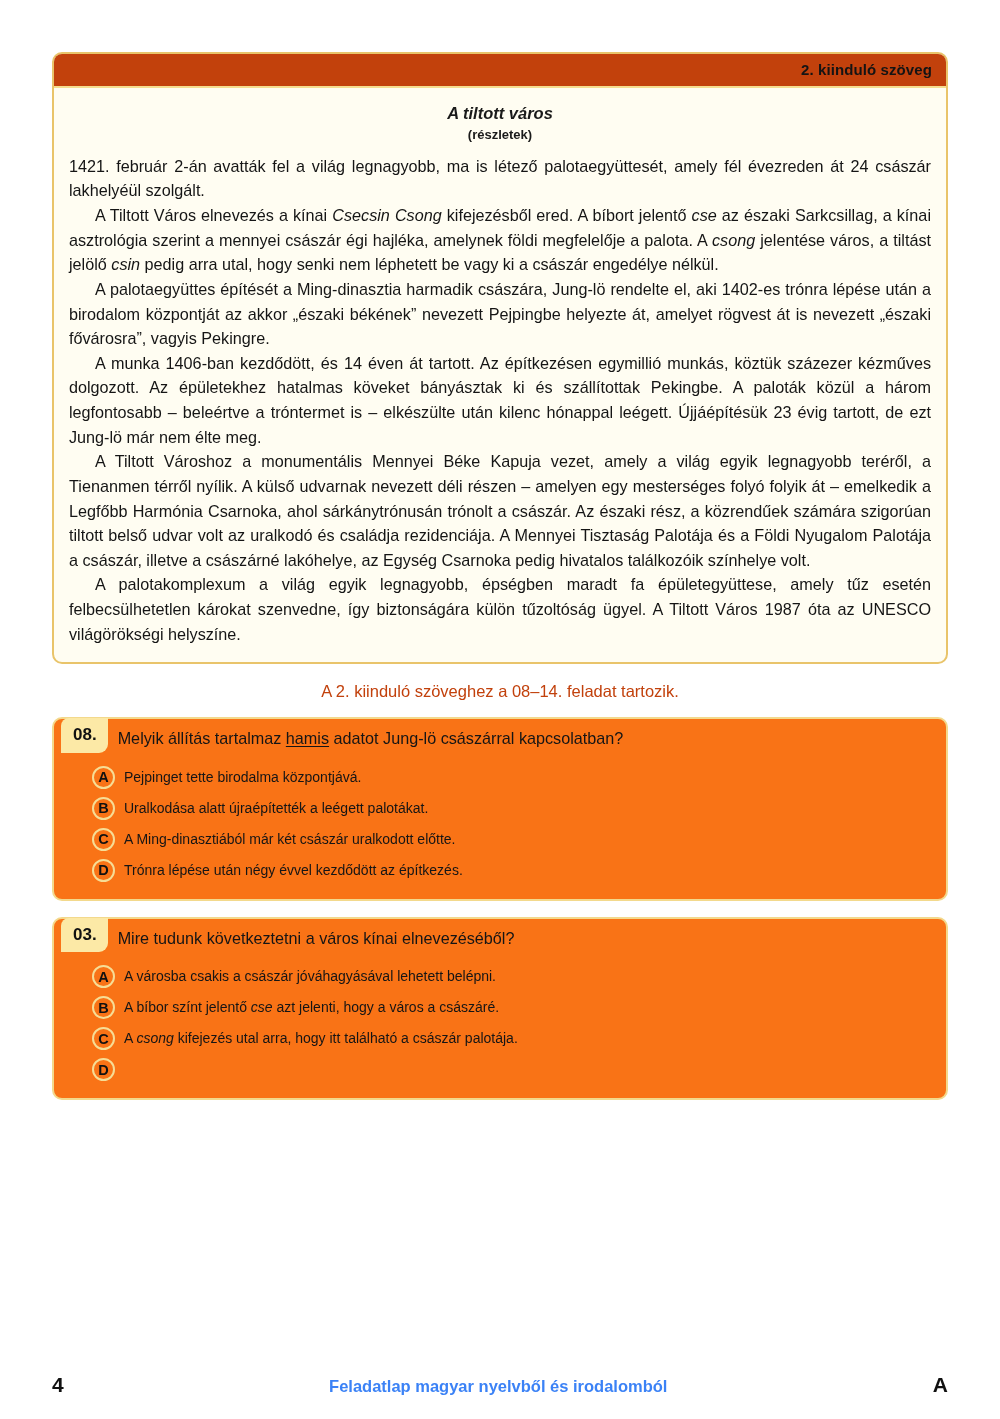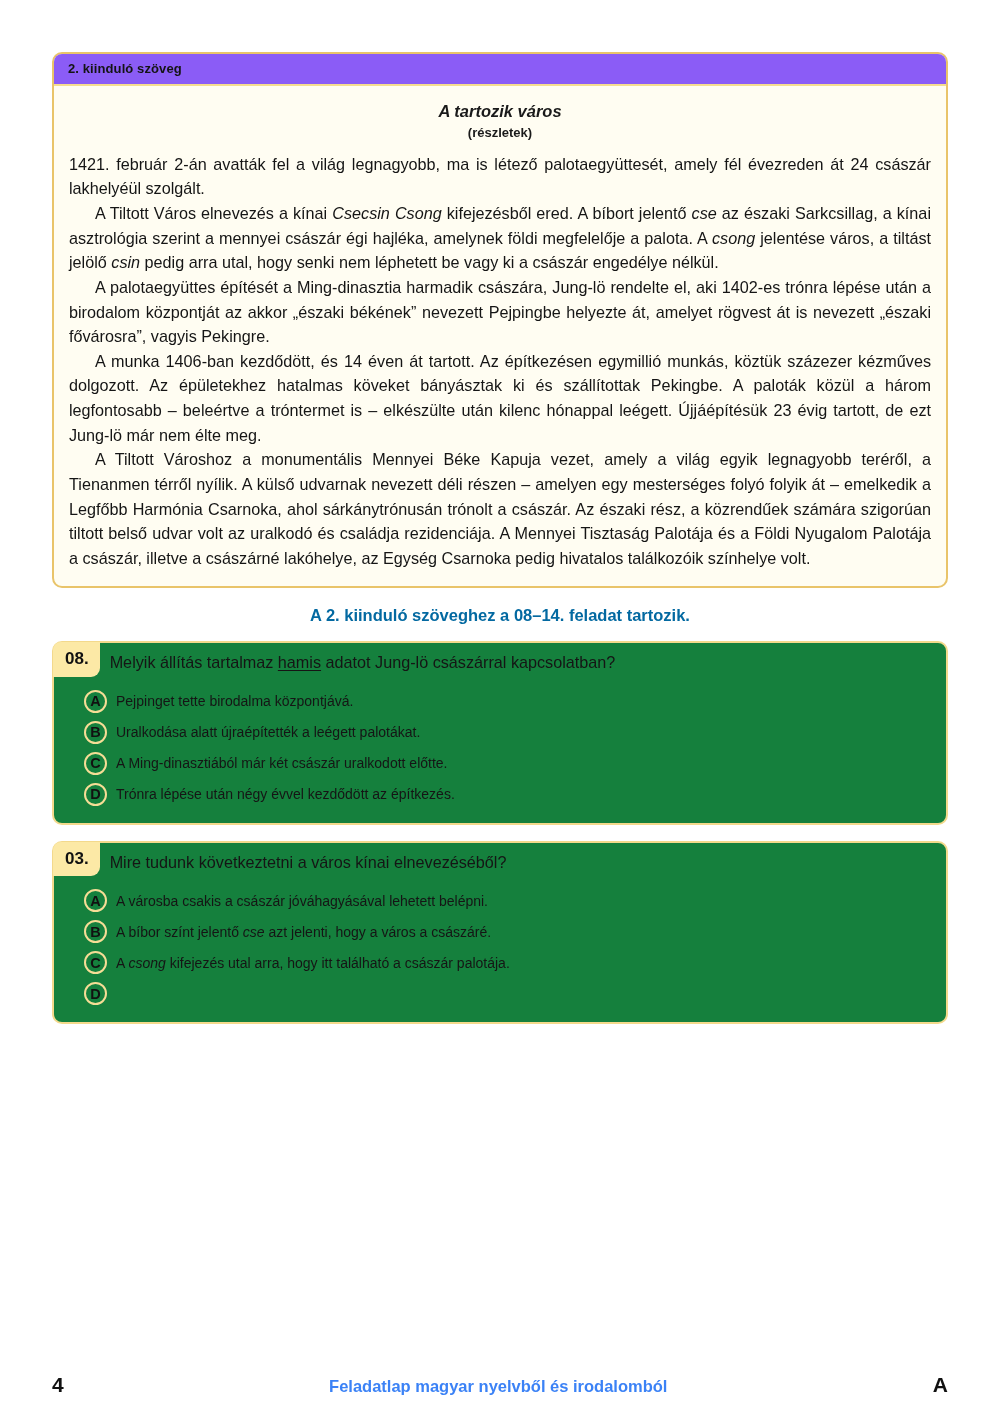--- a/index.html
+++ b/index.html
@@ -26,27 +26,28 @@
 
   
   .source-box {
     border: 2px solid #e9c46a;
     border-radius: 10px;
     background: #fffdf2;
     overflow: hidden;
     box-sizing: border-box;
   }
   .source-header {
-    background: #8b5cf6;
+    background: #c2410c;
     border-bottom: 2px solid #f5dd8f;
     padding: 7px 14px 8px 14px;
     font-weight: bold;
-    font-size: 13px;
+    font-size: 15px;
     letter-spacing: .1px;
     color: #141414;
+    text-align: right;
   }
   .source-body {
     padding: 14px 15px 16px 15px;
   }
   .source-title {
     text-align: center;
     font-weight: bold;
     font-style: italic;
     font-size: 16.5px;
     line-height: 1.45;
@@ -65,34 +66,34 @@
     text-align: justify;
     text-justify: inter-word;
     color: #151515;
   }
   p.body-par + p.body-par { text-indent: 26px; }
   .it { font-style: italic; }
 
   
   .instruction {
     text-align: center;
-    font-weight: bold;
+    font-weight: normal;
     font-size: 16.5px;
     margin: 18px 0 16px 0;
-    color: #0369a1;
+    color: #c2410c;
   }
 
   
   .question-box {
     position: relative;
     border: 2px solid #f3d98c;
     border-radius: 10px;
-    background: #15803d;
+    background: #f97316;
     margin-bottom: 16px;
-    padding: 0 0 13px 0;
+    padding: 0 0 13px 8px;
     box-sizing: border-box;
   }
   .q-head {
     display: flex;
     align-items: flex-start;
   }
   .q-number {
     background: #fce9a6;
     border-top-left-radius: 8px;
     border-bottom-right-radius: 9px;
@@ -155,28 +156,29 @@
   .footer-variant { font-size: 21px; color: #111; }
 </style>
 </head>
 <body>
 
 <div class="page">
 
   <div class="source-box">
     <div class="source-header">2. kiinduló szöveg</div>
     <div class="source-body">
-      <div class="source-title">A tartozik város</div>
+      <div class="source-title">A tiltott város</div>
       <div class="source-subtitle">(részletek)</div>
       <div id="source-paragraphs">
           <p class="body-par"><span>1421. február 2-án avatták fel a világ legnagyobb, ma is létező palotaegyüttesét, amely fél évezreden át 24 császár lakhelyéül szolgált.</span></p>
           <p class="body-par"><span>A Tiltott Város elnevezés a kínai </span><span class="it">Csecsin Csong</span><span> kifejezésből ered. A bíbort jelentő </span><span class="it">cse</span><span> az északi Sarkcsillag, a kínai asztrológia szerint a mennyei császár égi hajléka, amelynek földi megfelelője a palota. A </span><span class="it">csong</span><span> jelentése város, a tiltást jelölő </span><span class="it">csin</span><span> pedig arra utal, hogy senki nem léphetett be vagy ki a császár engedélye nélkül.</span></p>
           <p class="body-par"><span>A palotaegyüttes építését a Ming-dinasztia harmadik császára, Jung-lö rendelte el, aki 1402-es trónra lépése után a birodalom központját az akkor „északi békének” nevezett Pejpingbe helyezte át, amelyet rögvest át is nevezett „északi fővárosra”, vagyis Pekingre.</span></p>
           <p class="body-par"><span>A munka 1406-ban kezdődött, és 14 éven át tartott. Az építkezésen egymillió munkás, köztük százezer kézműves dolgozott. Az épületekhez hatalmas köveket bányásztak ki és szállítottak Pekingbe. A paloták közül a három legfontosabb – beleértve a tróntermet is – elkészülte után kilenc hónappal leégett. Újjáépítésük 23 évig tartott, de ezt Jung-lö már nem élte meg.</span></p>
           <p class="body-par"><span>A Tiltott Városhoz a monumentális Mennyei Béke Kapuja vezet, amely a világ egyik legnagyobb teréről, a Tienanmen térről nyílik. A külső udvarnak nevezett déli részen – amelyen egy mesterséges folyó folyik át – emelkedik a Legfőbb Harmónia Csarnoka, ahol sárkánytrónusán trónolt a császár. Az északi rész, a közrendűek számára szigorúan tiltott belső udvar volt az uralkodó és családja rezidenciája. A Mennyei Tisztaság Palotája és a Földi Nyugalom Palotája a császár, illetve a császárné lakóhelye, az Egység Csarnoka pedig hivatalos találkozóik színhelye volt.</span></p>
+          <p class="body-par"><span>A palotakomplexum a világ egyik legnagyobb, épségben maradt fa épületegyüttese, amely tűz esetén felbecsülhetetlen károkat szenvedne, így biztonságára külön tűzoltóság ügyel. A Tiltott Város 1987 óta az UNESCO világörökségi helyszíne.</span></p>
         </div>
     </div>
   </div>
 
   <div class="instruction">A 2. kiinduló szöveghez a 08–14. feladat tartozik.</div>
 
   <div id="questions">
       <div class="question-box">
         <div class="q-head">
           <div class="q-number">08.</div>

